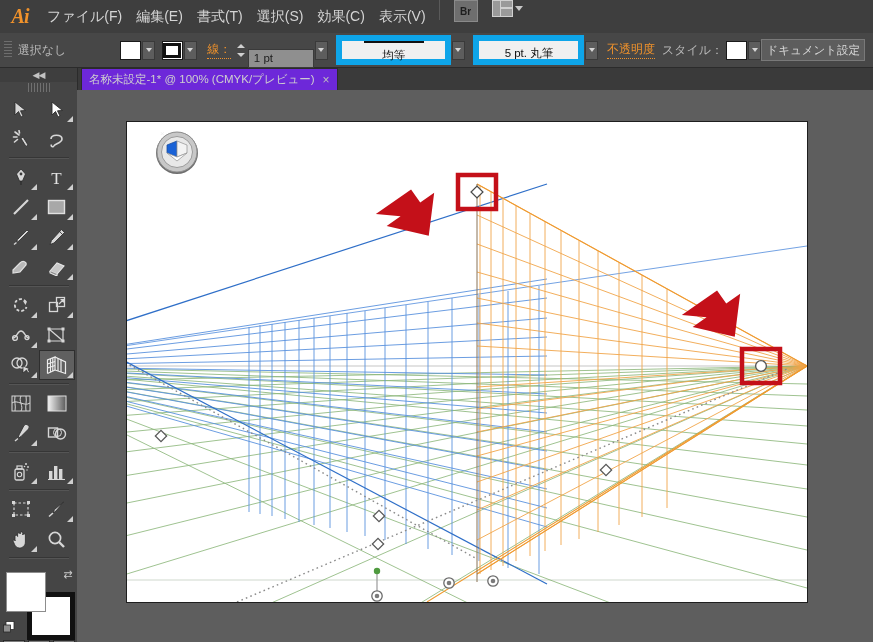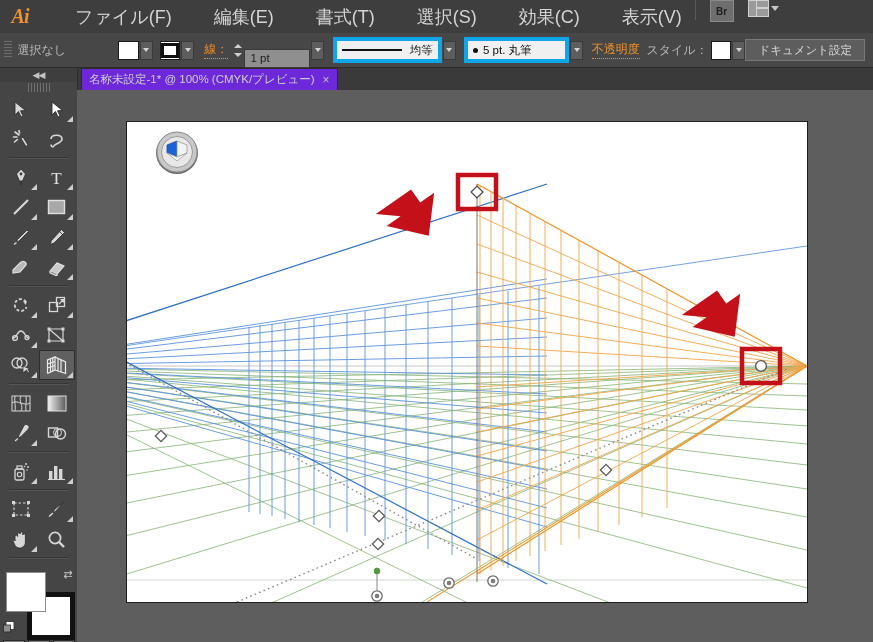--- a/index.html
+++ b/index.html
@@ -17,22 +17,22 @@
     background:#3e3e3e;
     border-bottom:1px solid #ef4444;
     display:flex;align-items:flex-start;
   }
   .ai-logo{
     width:40px;height:33px;display:flex;align-items:center;justify-content:center;
     color:#f0922b;font-size:20px;font-weight:bold;font-style:italic;
     letter-spacing:-1px;font-family:"Liberation Serif",serif;
   }
   .menu-item{
-    color:#d4d4d4;font-size:18px;padding:0 7px;height:33px;
-    display:flex;align-items:center;white-space:nowrap;cursor:default;margin-left:28px;
+    color:#d4d4d4;font-size:14px;padding:0 7px;height:33px;
+    display:flex;align-items:center;white-space:nowrap;cursor:default;
   }
   .menu-sep{width:1px;height:20px;background:#5a5a5a;margin:0 6px;}
   .br-btn{
     width:22px;height:20px;background:#6e6e6e;border:1px solid #8a8a8a;
     color:#1e1e1e;font-size:10px;display:flex;align-items:center;justify-content:center;
     font-weight:bold;margin-left:8px;
   }
   .ws-btn{
     margin-left:14px;display:flex;align-items:center;gap:2px;
   }
@@ -76,27 +76,27 @@
     align-items:center;justify-content:space-around;
   }
   .stepper i{display:block;width:0;height:0;border-left:4px solid transparent;border-right:4px solid transparent;}
   .stepper i.up{border-bottom:4px solid #d0d0d0;}
   .stepper i.dn{border-top:4px solid #d0d0d0;}
   .num-field{
     height:17px;min-width:54px;background:#8f8f8f;border:1px solid #3a3a3a;
     color:#1d1d1d;font-size:11.5px;display:flex;align-items:center;padding:0 5px;margin-top:16px;
   }
   .combo{
-    height:18px;background:#f0f0f0;border:4px solid #0ea5e9;color:#111;font-size:11.5px;
-    display:flex;align-items:center;padding:0 5px;gap:5px;white-space:nowrap;
+    height:18px;background:#f0f0f0;border:6px solid #0ea5e9;color:#111;font-size:11.5px;
+    display:flex;align-items:center;padding:0 5px;gap:5px;white-space:nowrap;flex-direction:column;
   }
   .combo .rule{display:block;width:60px;height:0;border-top:2px solid #111;}
   .dot{width:5px;height:5px;border-radius:50%;background:#111;}
   .doc-setup-btn{
-    margin-left:auto;margin-right:8px;height:20px;padding:0 12px;background:#5d5d5d;
+    margin-left:auto;margin-right:8px;height:20px;padding:0 4px;background:#5d5d5d;
     border:1px solid #797979;color:#d9d9d9;font-size:11.5px;
     display:flex;align-items:center;white-space:nowrap;font-family:Liberation Serif, serif;
   }
 
   
   .tabbar{
     position:absolute;left:77px;top:68px;width:796px;height:22px;
     background:#3a3a3a;border-bottom:1px solid #2b2b2b;display:flex;align-items:flex-end;
   }
   .doctab{

